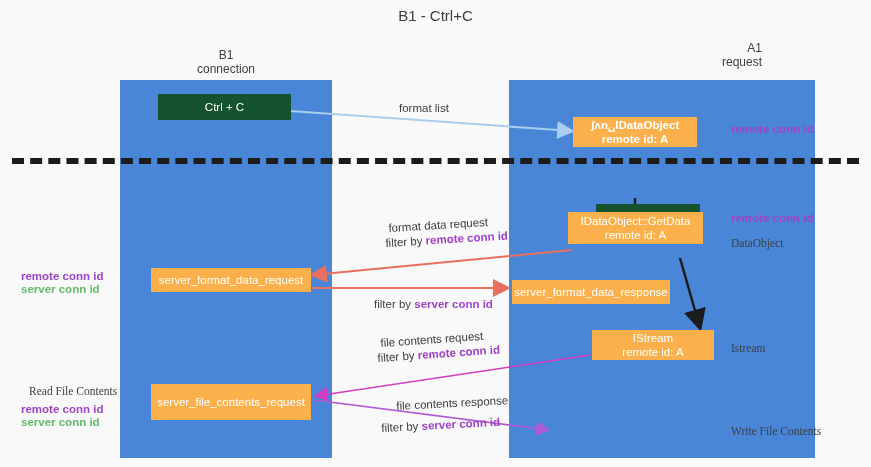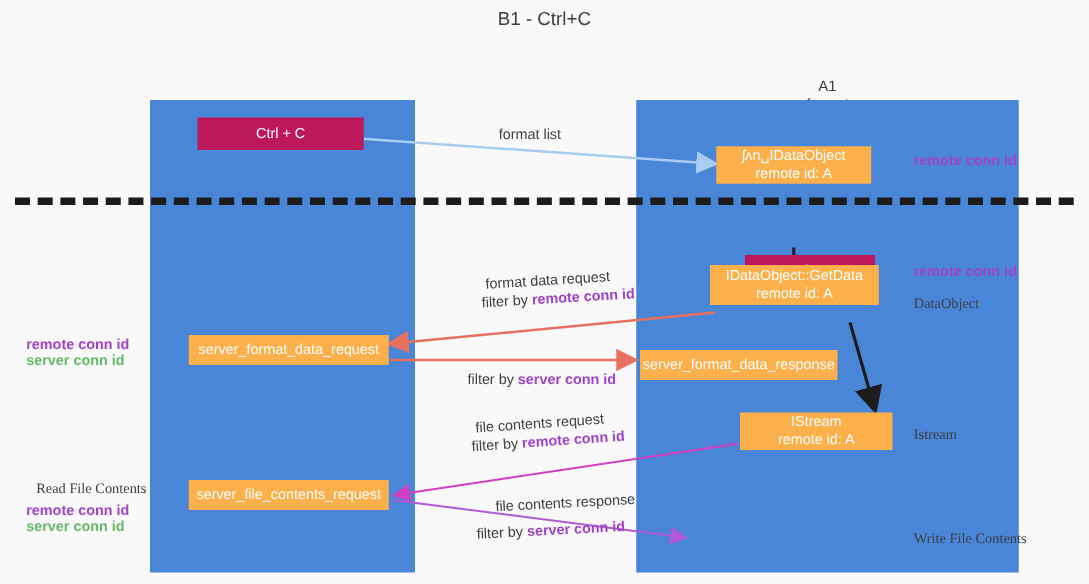--- a/index.html
+++ b/index.html
@@ -37,21 +37,21 @@
     border-top:6px dashed #1c1c1c;
   }
 
   
   .node{
     box-sizing:border-box;
     display:flex;flex-direction:column;align-items:center;justify-content:center;
     font-size:11.5px;line-height:14px;color:#ffffff;
     text-align:center;
   }
-  .node.green{background:#be185d;}
+  .node.green{background:#14532d;}
   .node.orange{background:#fbb04c;}
   .node .l2{display:block;}
 
   
   .lbl{font-size:11.5px;line-height:15px;color:#3c4043;white-space:nowrap;}
   .lbl.purple{color:#a143c8;font-weight:bold;}
   .lbl.green{color:#63ba68;font-weight:bold;}
   .lbl.dark{color:#3c4043;font-family:Liberation Serif, serif;}
   .lbl.rot{transform-origin:left top;}
 
@@ -61,23 +61,27 @@
 </style>
 </head>
 <body>
 
 <div class="stage">
 
   <div class="abs title">
     <div>B1 - Ctrl+C</div>
   </div>
 
-  <div class="abs colhead" style="left:562px;top:62px;width:200px;">
+  <div class="abs colhead" style="left:126px;top:48px;width:200px;">
+    <span>B1</span>
+    <span class="sub">connection</span>
+  </div>
+  <div class="abs colhead" style="left:562px;top:41px;width:200px;text-align:right;">
     <span>A1</span>
-    <span class="sub">format</span>
+    <span class="sub">request</span>
   </div>
 
   <div class="abs lane lane-b1"></div>
   <div class="abs lane lane-a1"></div>
 
   <svg class="overlay">
     <defs>
       <marker id="ah-blue" markerWidth="9" markerHeight="9" refX="7.5" refY="4.5" orient="auto">
         <path d="M0,0 L9,4.5 L0,9 z" fill="#a8cdf0"></path>
       </marker>
@@ -123,21 +127,21 @@
       <line x1="314" y1="400" x2="548" y2="430" stroke="#b05ad6" stroke-width="1.6" marker-end="url(#ah-purple)"></line>
     </g>
   </svg>
 
   <div class="abs sep"></div>
 
   <div class="abs node green" style="left:158px;top:94px;width:133px;height:26px;">
     <span>Ctrl + C</span>
   </div>
 
-  <div class="abs node orange" style="left:573px;top:117px;width:124px;height:30px;">
+  <div class="abs node orange" style="left:573px;top:117px;width:124px;height:30px;font-weight:bold;">
     <span>ʃʌn␣IDataObject</span>
     <span class="l2">remote id: A</span>
   </div>
 
   <div class="abs node green" style="left:596px;top:172px;width:104px;height:26px;margin-top:32px;">
     <span>Ctrl + V</span>
   </div>
 
   <div class="abs node orange" style="left:568px;top:212px;width:135px;height:32px;">
     <span>IDataObject::GetData</span>
@@ -150,21 +154,21 @@
 
   <div class="abs node orange" style="left:512px;top:280px;width:158px;height:24px;">
     <span>server_format_data_response</span>
   </div>
 
   <div class="abs node orange" style="left:592px;top:330px;width:122px;height:30px;">
     <span>IStream</span>
     <span class="l2">remote id: A</span>
   </div>
 
-  <div class="abs node orange" style="left:151px;top:384px;width:160px;height:24px;">
+  <div class="abs node orange" style="left:151px;top:384px;width:160px;height:36px;">
     <span>server_file_contents_request</span>
   </div>
 
 
   <div class="abs lbl" style="left:399px;top:101px;">format list</div>
 
   <div class="abs lbl rot" style="left:388px;top:221px;transform:rotate(-3.5deg);">format data request</div>
   <div class="abs lbl rot" style="left:385px;top:236px;transform:rotate(-3.5deg);">
     <span>filter by </span><span class="inline-purple">remote conn id</span>
   </div>

